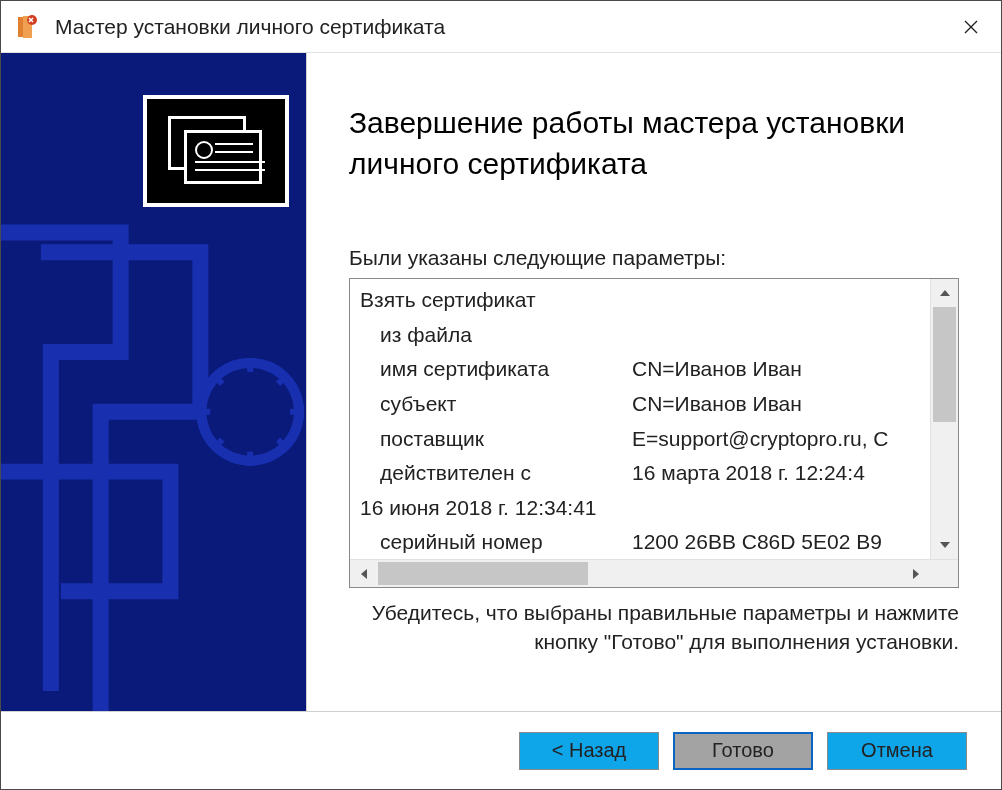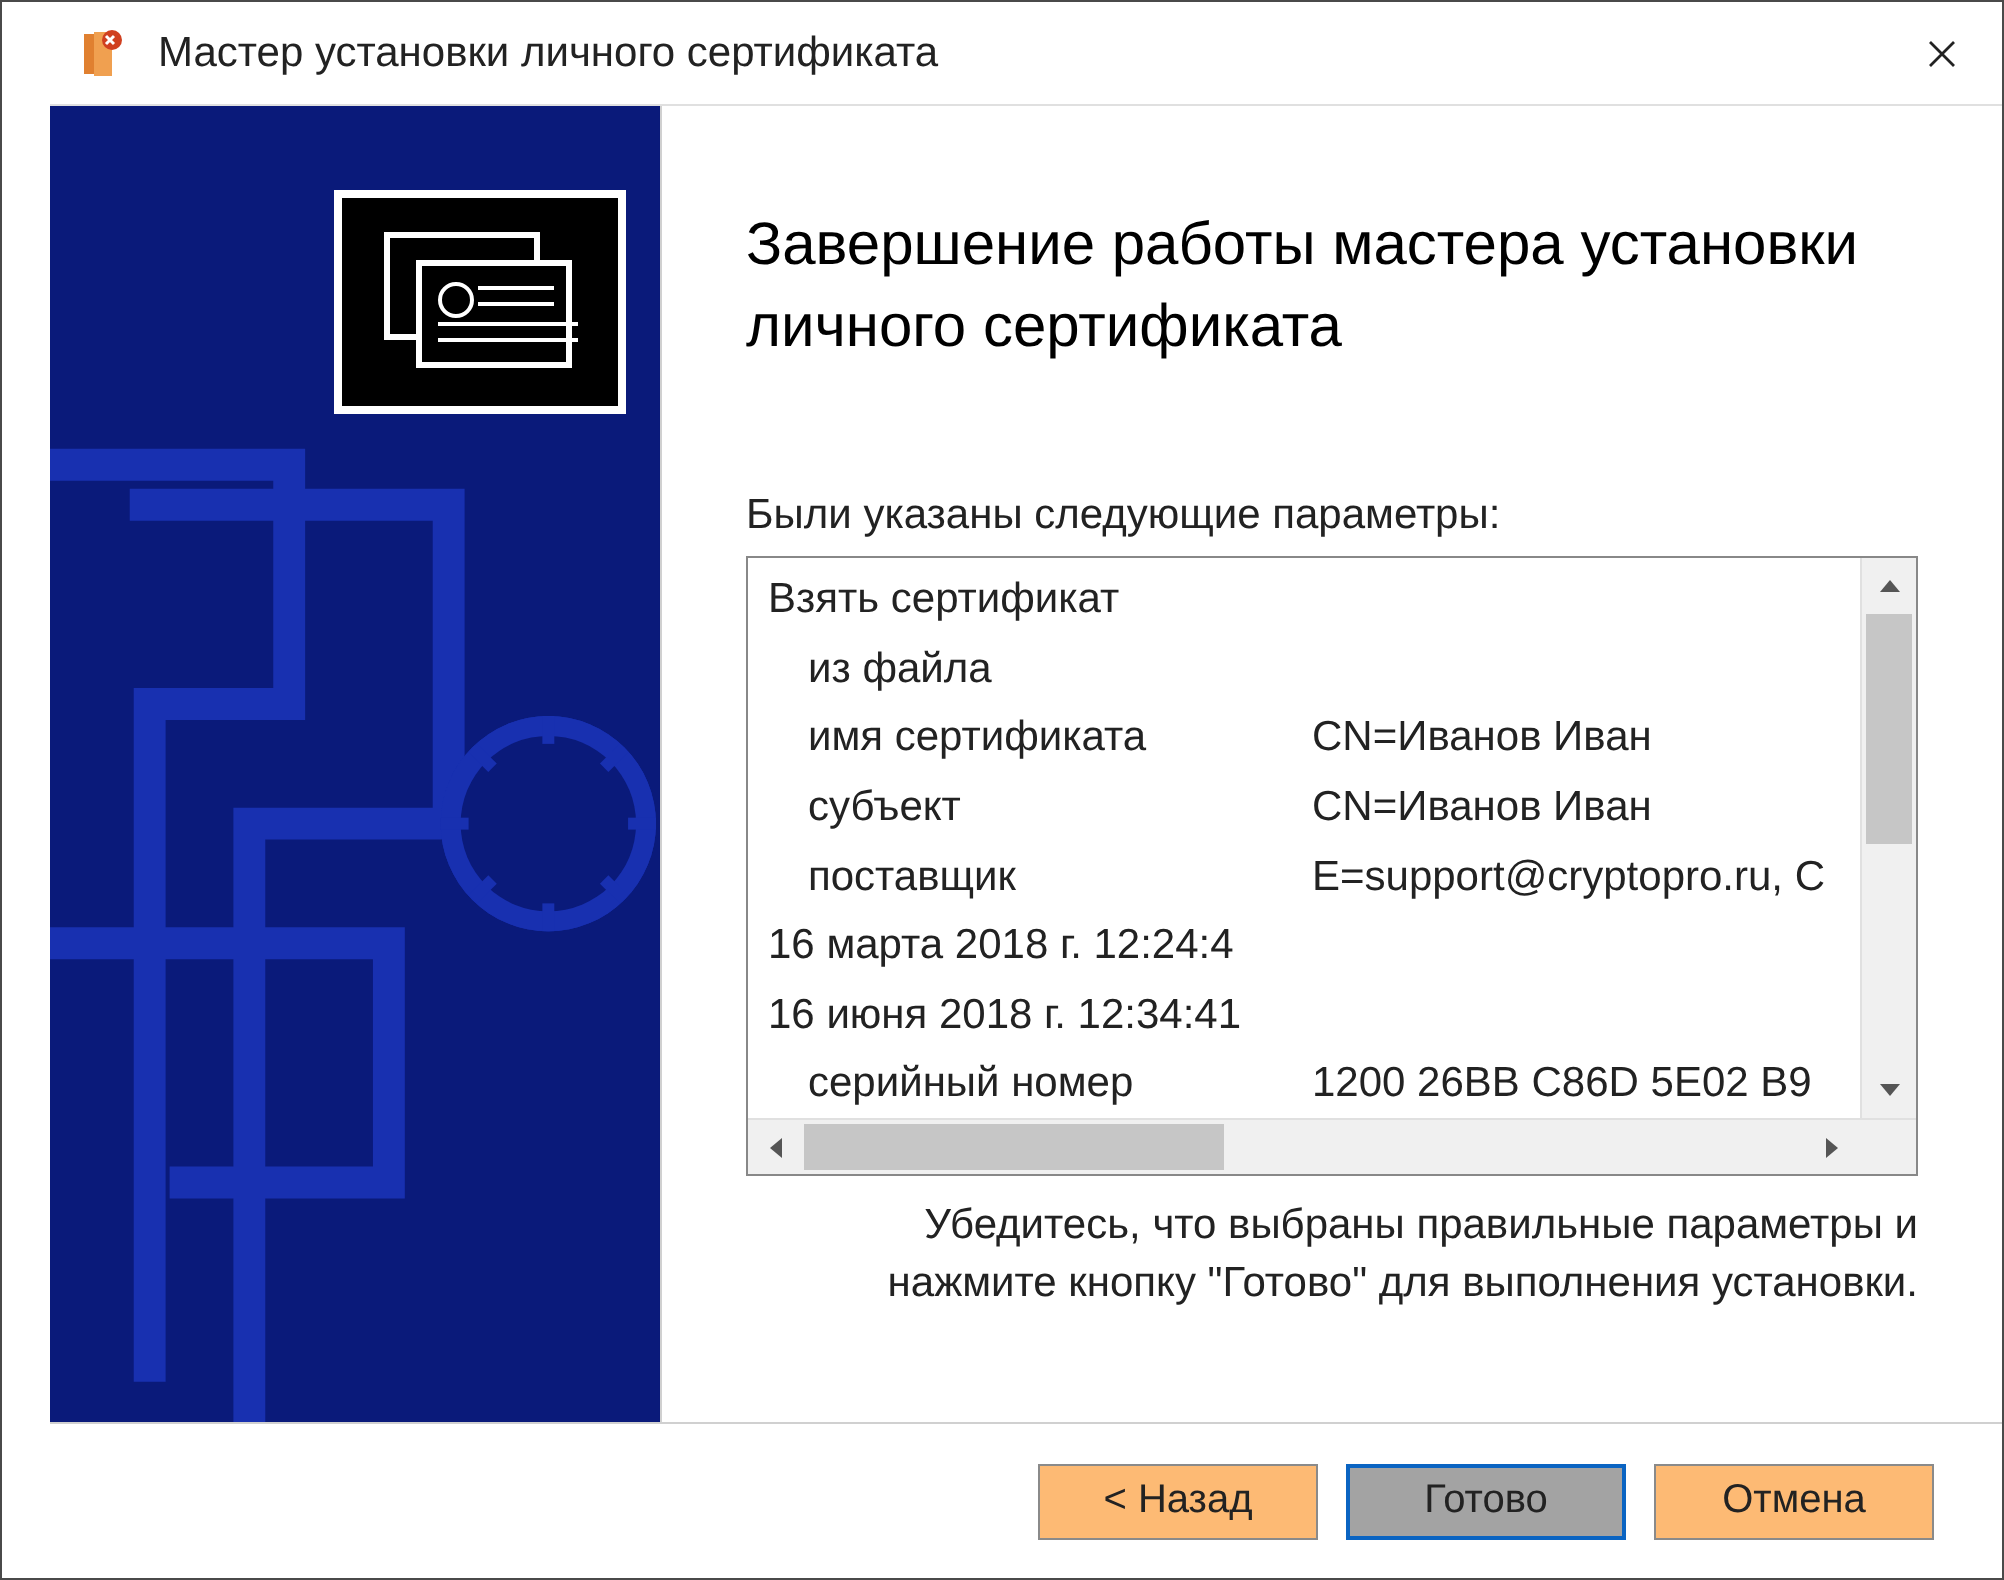--- a/index.html
+++ b/index.html
@@ -10,21 +10,20 @@
       height: 790px;
       overflow: hidden;
     }
     .window {
       width: 1002px;
       height: 790px;
       border: 1px solid #4a4a4a;
       background: #fff;
       display: flex;
       flex-direction: column;
-      padding-left: 24px;
     }
     .titlebar {
       height: 52px;
       display: flex;
       align-items: center;
       padding: 0 8px 0 14px;
       border-bottom: 1px solid #e0e0e0;
     }
     .titlebar-icon {
       width: 26px;
@@ -239,21 +238,21 @@
       align-items: center;
       justify-content: flex-end;
       gap: 14px;
       padding: 0 34px;
       background: #fff;
     }
     .btn {
       min-width: 140px;
       height: 38px;
       border: 1px solid #8a8a8a;
-      background: #fdba74;
+      background: #0ea5e9;
       font-size: 20px;
       font-family: inherit;
       color: #222;
       cursor: pointer;
       padding: 0 16px;
     }
     .btn.primary {
       border: 2px solid #0a64c2;
       background: #a3a3a3;
     }
@@ -333,20 +332,21 @@
             </div>
             <div class="list-row">
               <div class="list-label indent">субъект</div>
               <div class="list-value">CN=Иванов Иван</div>
             </div>
             <div class="list-row">
               <div class="list-label indent">поставщик</div>
               <div class="list-value">E=support@cryptopro.ru, C</div>
             </div>
             <div class="list-row">
+              <div class="list-label indent">действителен с</div>
               <div class="list-value">16 марта 2018 г. 12:24:4</div>
             </div>
             <div class="list-row">
               <div class="list-value">16 июня 2018 г. 12:34:41</div>
             </div>
             <div class="list-row">
               <div class="list-label indent">серийный номер</div>
               <div class="list-value">1200 26BB C86D 5E02 B9</div>
             </div>
           </div>

